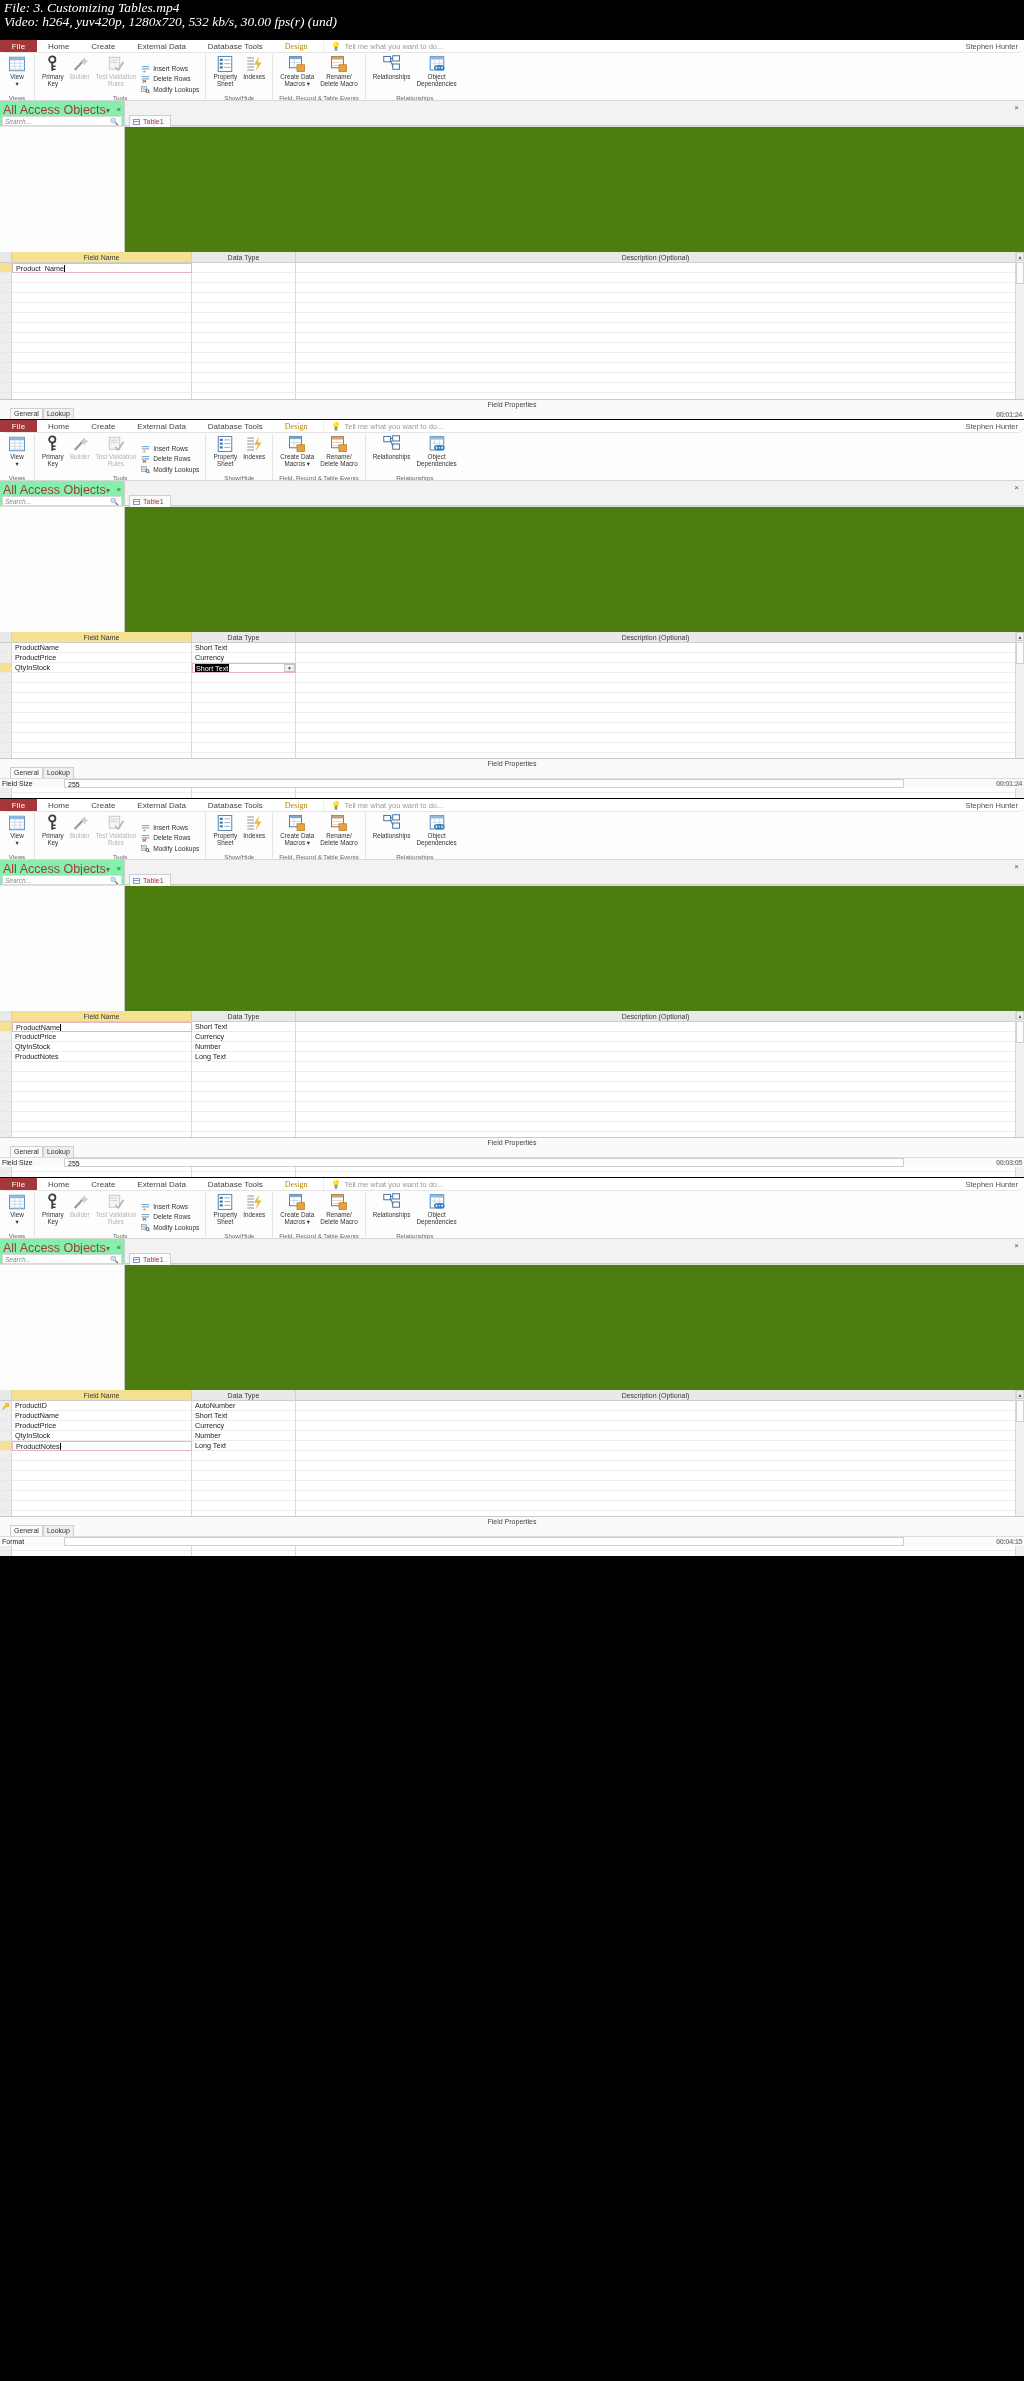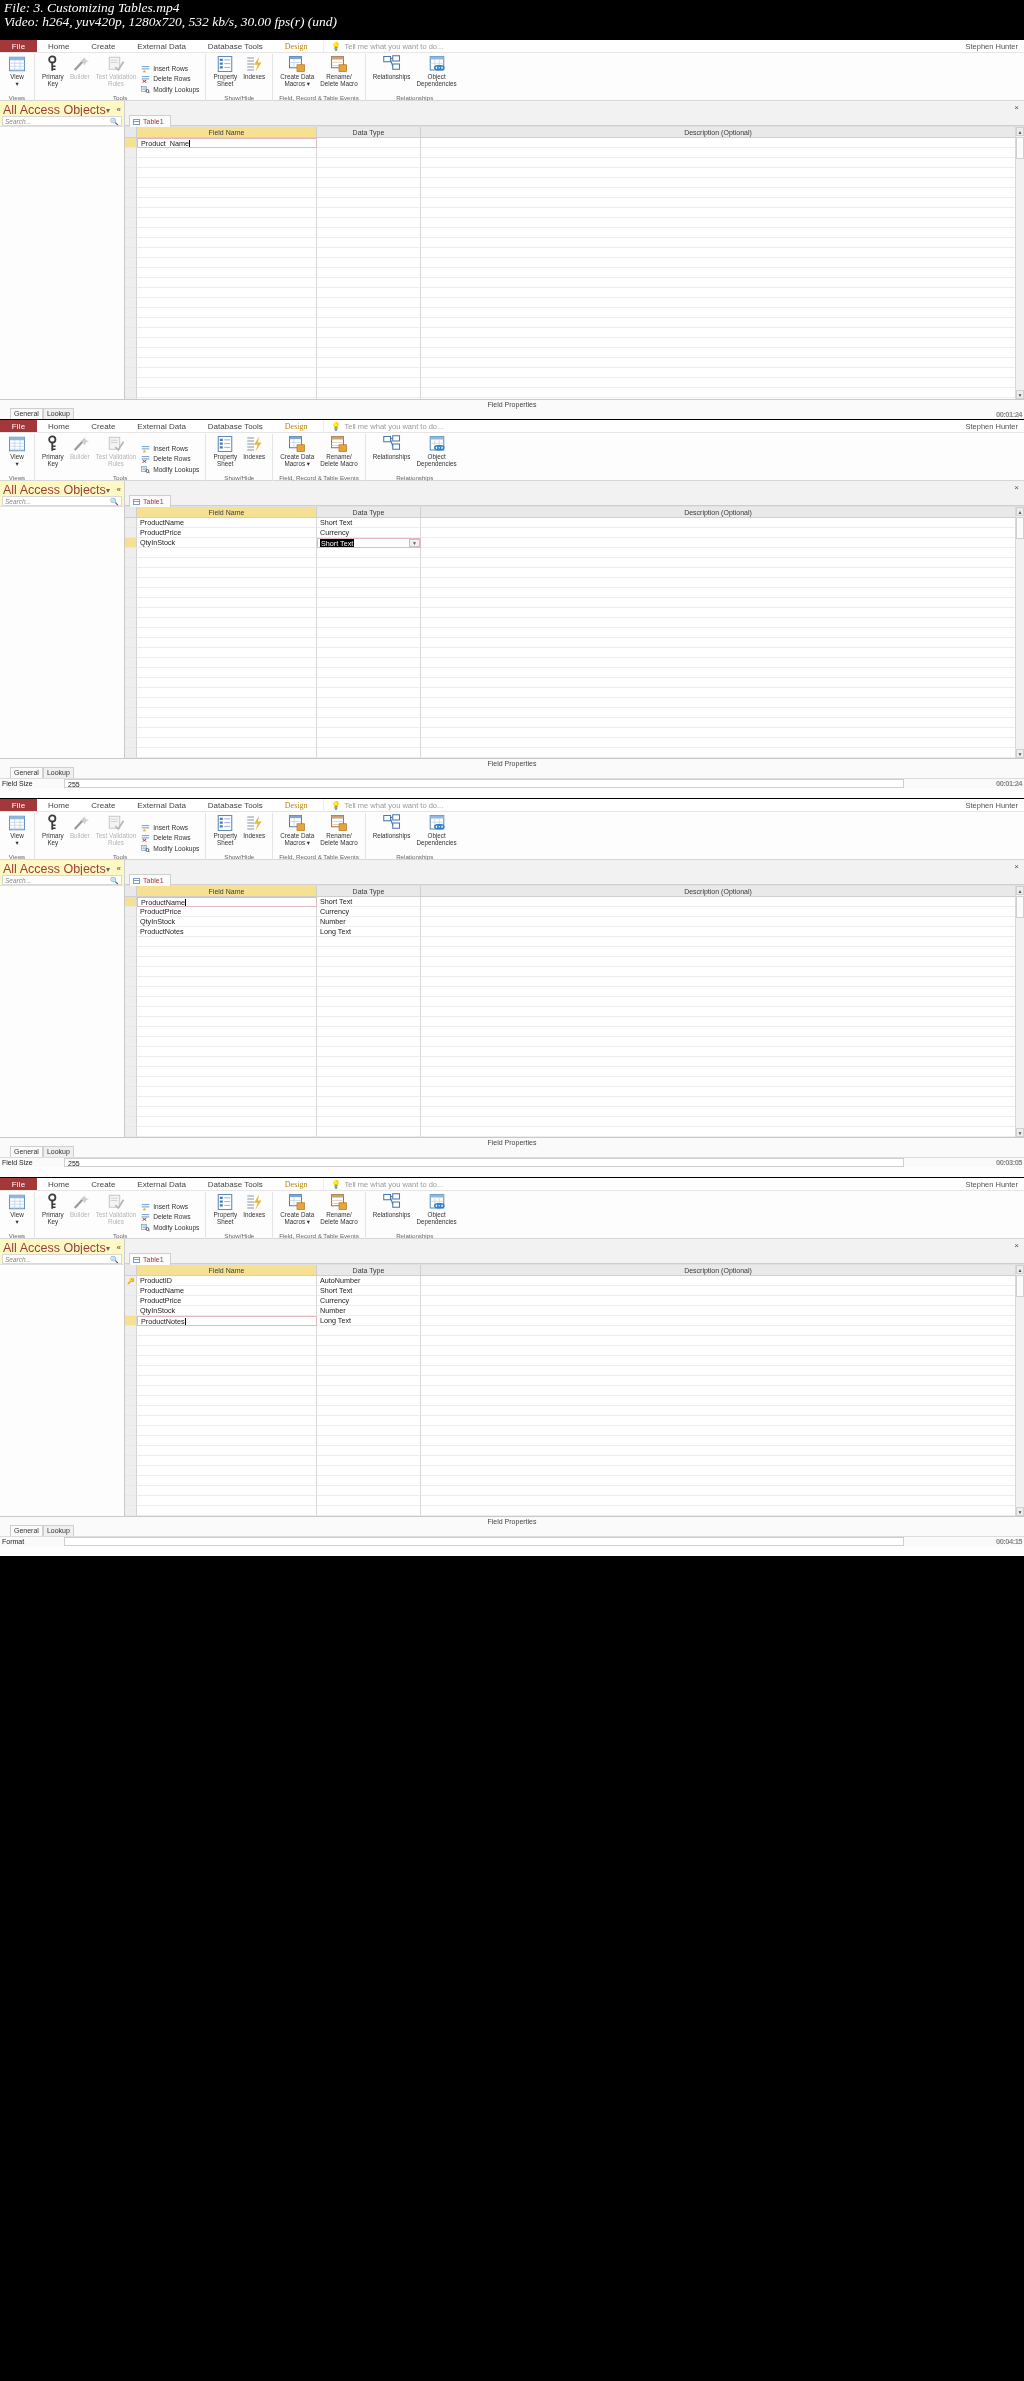--- a/index.html
+++ b/index.html
@@ -25,21 +25,21 @@
     position:relative;
     background:#fdfdfd;
     overflow:hidden;
     border-bottom:1px solid #000;
   }
 
   
   .tabstrip{
     height:13px; background:#ffffff; position:relative;
     border-bottom:1px solid #e6e6e6;
-    display:flex; align-items:stretch;
+    display:flex; align-items:stretch;border-radius:6px;
   }
   .file-tab{
     background:#a4373a; color:#fff; font-size:8px;
     width:37px; display:flex; align-items:center; justify-content:center;
     letter-spacing:.2px;
   }
   .tabstrip .tab{
     font-size:8px; color:#444; display:flex; align-items:center;
     padding:0 11px; white-space:nowrap;
   }
@@ -83,41 +83,41 @@
     font-size:6.6px; color:#333; white-space:nowrap;
   }
   .rsmall .row .mi{ width:9px; height:9px; }
 
   
   .navhead{
     height:26px; display:flex; position:relative;
     border-bottom:1px solid #e0e0e0; background:#fff;
   }
   .navpane{
-    width:125px; background:#fef9c3; border-right:1px solid #cfcfcf;
+    width:125px; background:#86efac; border-right:1px solid #cfcfcf;
     position:relative;
   }
   .navtitle{
     font-size:12.5px; color:#9c3d3d; padding:2px 0 0 3px; white-space:nowrap;
   }
   .navctrl{ position:absolute; right:14px; top:5px; font-size:8px; color:#666; }
   .navchev{ position:absolute; right:3px; top:4px; font-size:8px; color:#444; }
   .searchbox{
     position:absolute; left:2px; right:2px; top:15px; height:10px;
     border:1px solid #d8d8d8; background:#fff;
     font-size:6.5px; color:#888; font-style:italic;
     display:flex; align-items:center; padding-left:2px;
   }
   .searchicon{
     position:absolute; right:2px; top:1px; font-size:7px;
     color:#4a6fa5; font-style:normal;
   }
 
   
-  .workspace{ position:relative; background:#4d7c0f; display:flex; }
+  .workspace{ position:relative; background:#4d7c0f; display:flex;flex-direction:column; }
   .navcol{
     width:125px; background:#fdfdfd; border-right:1px solid #c8c8c8;
     flex:0 0 125px;
   }
   .doccol{ flex:1; position:relative; background:#f2f2f2; }
 
   .doctab{
     height:12px; background:#f2f2f2; display:flex; align-items:center;
     border-bottom:1px solid #cfcfcf; position:relative;
   }

